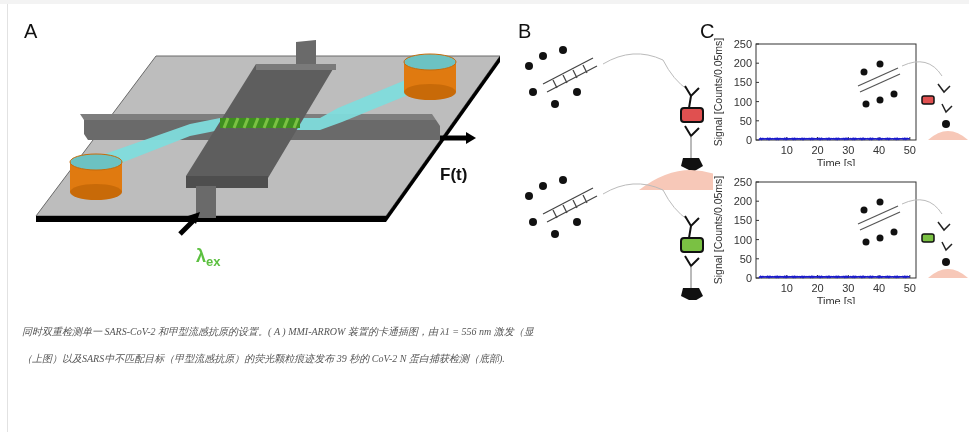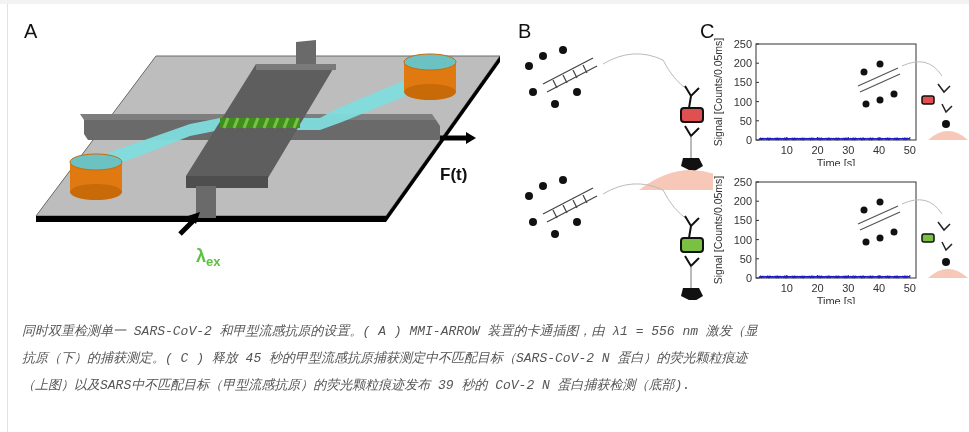--- a/index.html
+++ b/index.html
@@ -2,21 +2,21 @@
 <html><head>
 <meta charset="utf-8">
 <style>
   html, body { margin:0; padding:0; background:#ffffff; }
   body { width:969px; height:432px; position:relative; overflow:hidden; font-family:"DejaVu Sans", sans-serif; }
   .topbar { position:absolute; left:0; top:0; width:969px; height:4px; background:#f3f3f3; }
   .leftrule { position:absolute; left:7px; top:4px; width:1px; height:428px; background:#e2e2e2; }
   .figure { position:absolute; left:8px; top:4px; width:961px; height:300px; }
   .panel-label { position:absolute; font-family:"Liberation Sans", sans-serif; font-size:20px; color:#111; }
   svg text { font-family:"Liberation Sans", sans-serif; }
-  .caption { position:absolute; left:22px; top:318px; width:935px; font-family:Liberation Mono, monospace; font-style:italic; font-size:13px; line-height:27px; color:#555; }
+  .caption { position:absolute; left:22px; top:318px; width:935px; font-family:Liberation Serif, serif; font-style:italic; font-size:10px; line-height:27px; color:#555; }
   .caption p { margin:0; }
 </style>
 </head>
 <body>
 
 <div class="topbar"></div>
 <div class="leftrule"></div>
 
 <div class="figure">
 
@@ -216,15 +216,14 @@
         <rect x="64" y="42" width="12" height="8" rx="2" fill="#7ac143" stroke="#111" stroke-width="1.5"></rect>
         <path d="M80,30 L86,38 L92,32 M84,50 L88,58 L94,52" stroke="#222" stroke-width="1.5" fill="none"></path>
         <circle cx="88" cy="70" r="4" fill="#111"></circle>
         <path d="M70,86 Q90,68 110,86 Z" fill="#f7c8b8"></path>
       </g>
     </svg>
 </div>
 
 <div class="caption">
   <p>同时双重检测单一 SARS-CoV-2 和甲型流感抗原的设置。( A ) MMI-ARROW 装置的卡通插图，由 λ1 = 556 nm 激发（显</p>
-  <p>抗原（下）的捕获测定。( C ) 释放 45 秒的甲型流感抗原捕获测定中不匹配目标（SARS-CoV-2 N 蛋白）的荧光颗粒痕迹</p>
   <p>（上图）以及SARS中不匹配目标（甲型流感抗原）的荧光颗粒痕迹发布 39 秒的 CoV-2 N 蛋白捕获检测（底部).</p>
 </div>
 
 </body></html>

